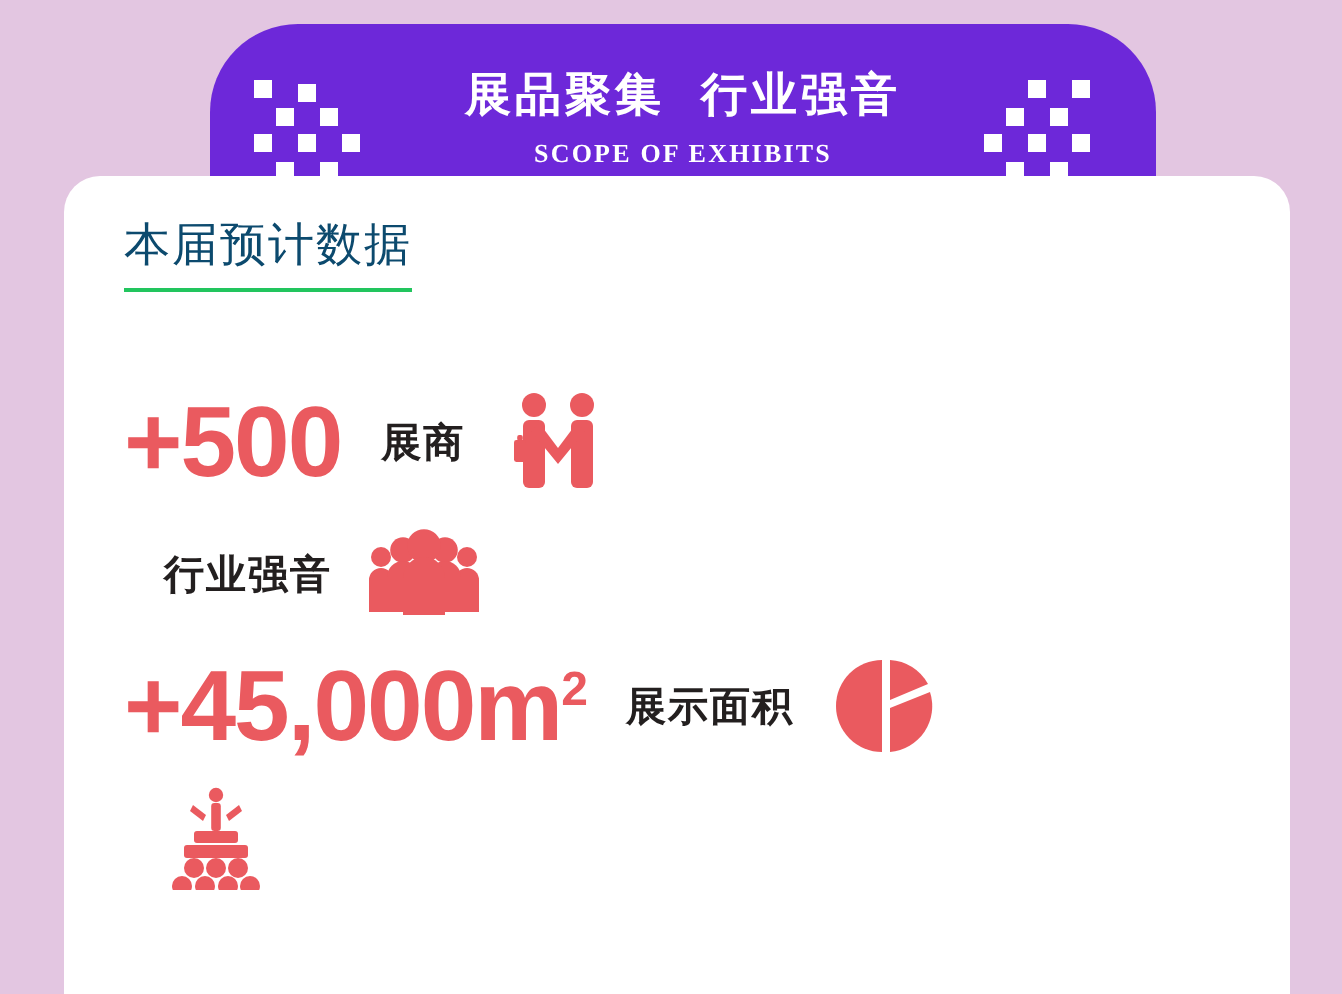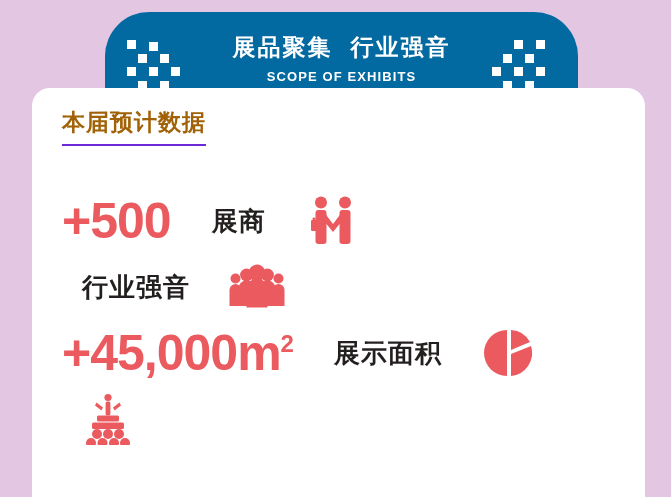--- a/index.html
+++ b/index.html
@@ -15,21 +15,21 @@
     position: relative;
   }
 
   
   .banner {
     position: absolute;
     left: 105px;
     top: 12px;
     width: 473px;
     height: 78px;
-    background: #0369a1;
+    background: #6d28d9;
     border-radius: 44px 44px 0 0;
     overflow: hidden;
   }
   .banner-inner {
     position: relative;
     width: 100%;
     height: 100%;
   }
   .banner-title {
     position: absolute;
@@ -51,20 +51,21 @@
     position: absolute;
     left: 0;
     right: 0;
     top: 58px;
     text-align: center;
     color: #ffffff;
     font-size: 13px;
     font-weight: bold;
     letter-spacing: 1.1px;
     line-height: 1;
+    font-family: Liberation Serif, serif;
   }
   .dots {
     position: absolute;
     top: 28px;
     width: 68px;
     height: 52px;
   }
   .dots.left  { left: 18px; }
   .dots.right { right: 18px; }
   .dots span {
@@ -85,61 +86,60 @@
     background: #ffffff;
     border-radius: 18px 18px 0 0;
     box-sizing: border-box;
   }
 
   .card-title {
     position: absolute;
     left: 30px;
     top: 21px;
     font-size: 23px;
-    font-weight: bold;
-    color: #a16207;
+    font-weight: normal;
+    color: #0c4a6e;
     letter-spacing: 1px;
     line-height: 1.2;
     padding-bottom: 7px;
-    border-bottom: 2px solid #6d28d9;
+    border-bottom: 2px solid #22c55e;
     display: inline-block;
   }
 
   
   .stats {
     position: absolute;
     left: 0;
     top: 100px;
     width: 100%;
   }
   .stat-row {
     display: flex;
     align-items: center;
     height: 66px;
     padding-left: 30px;
     box-sizing: border-box;
-    gap: 21px;
   }
   .stat-number {
     color: #ea5a5f;
     font-weight: bold;
     font-size: 50px;
     line-height: 1;
     letter-spacing: -1px;
     white-space: nowrap;
     font-family: "Liberation Sans", "DejaVu Sans", sans-serif;
   }
   .stat-number sup {
     font-size: 24px;
     vertical-align: super;
     line-height: 0;
   }
   .stat-label {
     color: #231f1f;
-    font-size: 26px;
+    font-size: 20px;
     font-weight: bold;
     white-space: nowrap;
     margin-left: 20px;
     letter-spacing: 1px;
   }
   .stat-icon {
     margin-left: 18px;
     width: 56px;
     height: 56px;
     flex: 0 0 auto;

